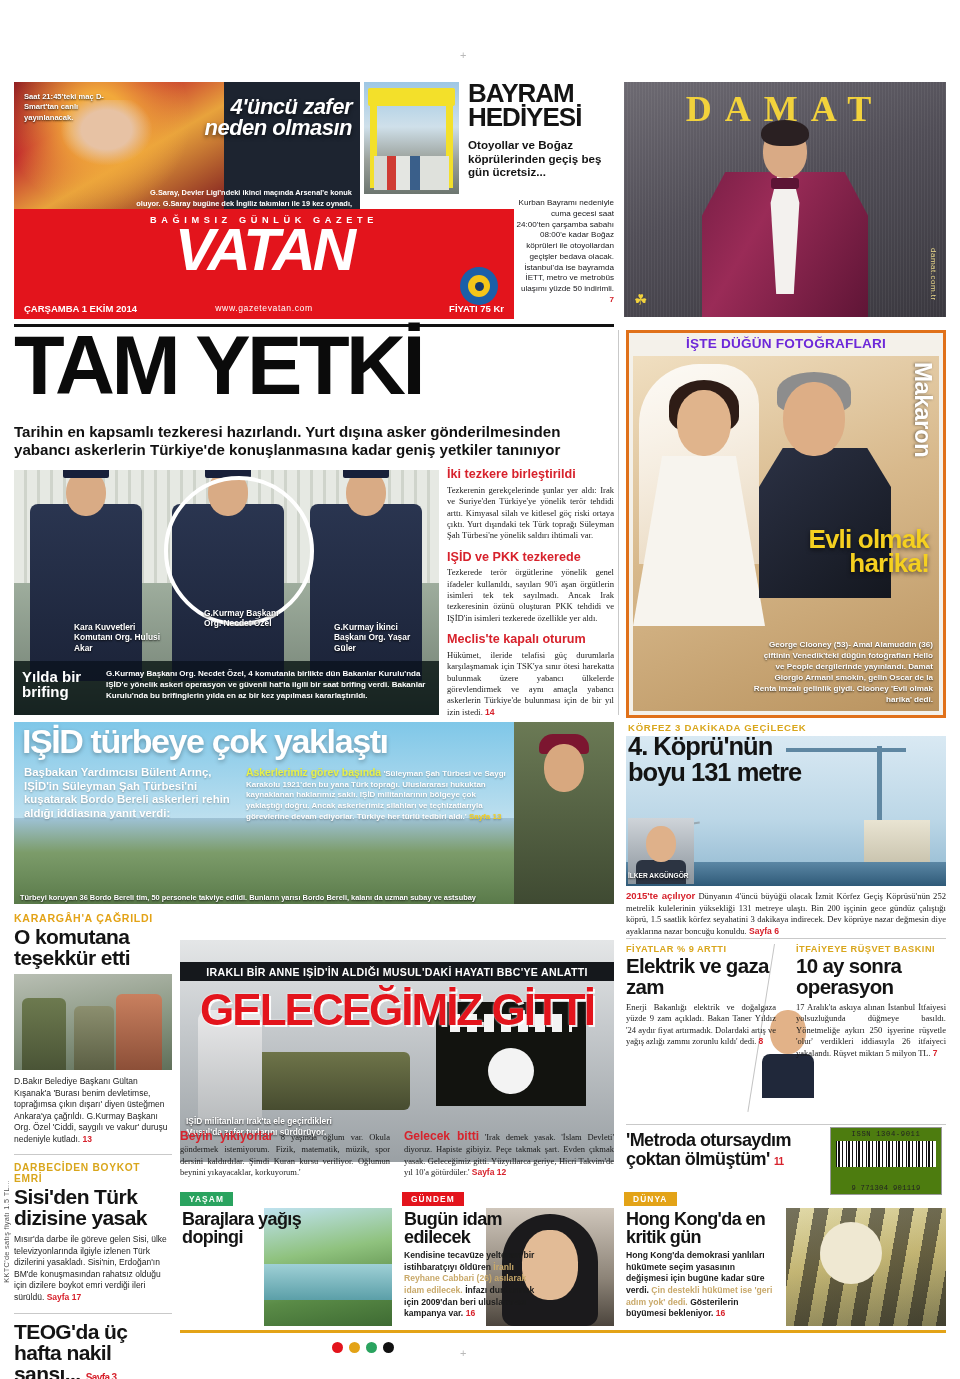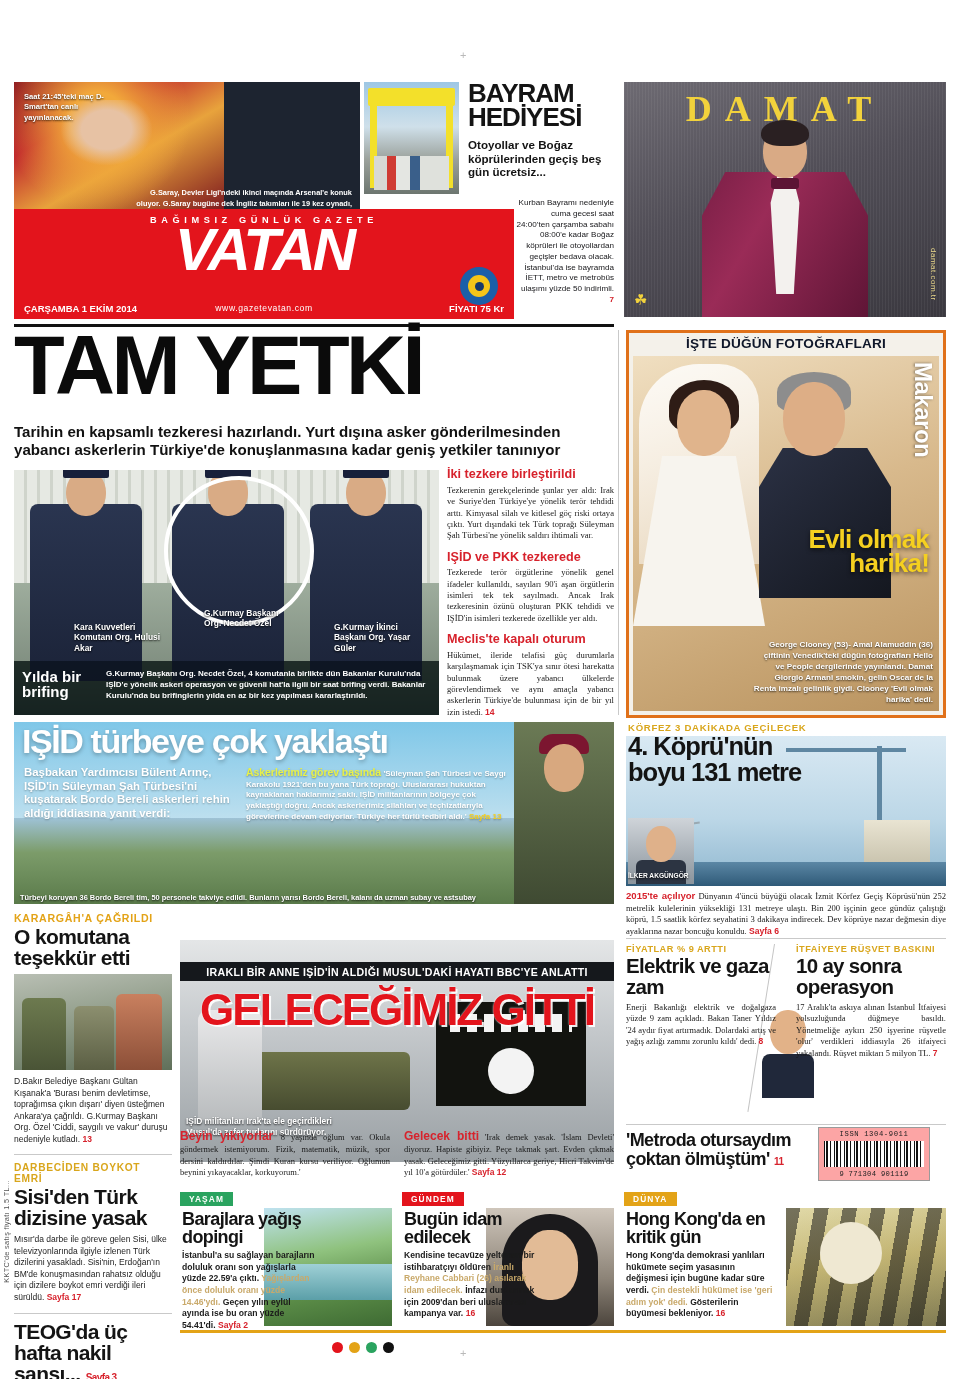--- a/index.html
+++ b/index.html
@@ -151,21 +151,21 @@
   .lc-h { color:#d7222c; font-size:12.6px; font-weight:bold; line-height:1.1; margin-bottom:3px; }
   .lc-p { font-family:"Liberation Serif", serif; font-size:8.6px; line-height:1.32;
     color:#1a1a1a; text-align:justify; margin-bottom:9px; }
   .lc-p .pg { color:#d7222c; font-weight:bold; font-family:"Liberation Sans", sans-serif; }
   .lead-vrule { left:618px; top:330px; width:1px; height:385px; background:#c9c9c9; }
 
   
   .makaron { left:626px; top:330px; width:320px; height:388px;
     background:#f4f1ea; border:3px solid #e0711a; }
   .mk-kicker { position:absolute; left:0; right:0; top:3px; text-align:center;
-    color:#0f172a; font-size:13.6px; font-weight:bold; letter-spacing:.2px; }
+    color:#6d28d9; font-size:13.6px; font-weight:bold; letter-spacing:.2px; }
   .mk-photo { position:absolute; left:4px; top:23px; right:4px; bottom:4px; overflow:hidden;
     background: linear-gradient(160deg,#f0dfc1 0%, #d8b98c 45%, #b9935f 100%); }
   .mk-veil { position:absolute; left:6px; top:8px; width:120px; height:200px;
     background: linear-gradient(160deg, rgba(255,255,255,.85), rgba(255,255,255,.45));
     border-radius:60px 40px 0 0; }
   .mk-bride-head { position:absolute; left:44px; top:34px; width:54px; height:66px;
     border-radius:48%; background:#e0b48c; }
   .mk-bride-hair { position:absolute; left:36px; top:24px; width:70px; height:52px;
     border-radius:50% 50% 30% 30%; background:#2e1c16; }
   .mk-groom-head { position:absolute; left:150px; top:26px; width:62px; height:74px;
@@ -308,22 +308,22 @@
     width:36px; height:44px; border-radius:48%; background:#e2b288; }
   .duo-face .fb { position:absolute; left:2px; bottom:0; right:2px; height:44px;
     background:#20283a; border-radius:8px 8px 0 0; }
 
   
   .metro-wrap { left:626px; top:1124px; width:320px; height:62px;
     border-top:1px solid #c9c9c9; }
   .metro-h { position:absolute; left:0; top:6px; width:198px; font-size:18px;
     line-height:1.05; font-weight:bold; color:#141414; letter-spacing:-.6px; }
   .metro-h .pg { color:#d7222c; font-size:10px; }
-  .barcode { position:absolute; right:16px; top:2px; width:112px; height:54px;
-    border:1px solid #9a9a9a; background:#fca5a5; }
+  .barcode { position:absolute; right:4px; top:2px; width:112px; height:68px;
+    border:1px solid #9a9a9a; background:#4d7c0f; }
   .barcode .issn { position:absolute; left:0; right:0; top:2px; text-align:center;
     font-family:"Liberation Mono", monospace; font-size:7.2px; letter-spacing:.6px; color:#222; }
   .barcode .bars { position:absolute; left:5px; right:5px; top:13px; height:26px;
     background: repeating-linear-gradient(90deg,#111 0 1px, #fff 1px 2px, #111 2px 4px, #fff 4px 6px,
                 #111 6px 7px, #fff 7px 10px); }
   .barcode .num { position:absolute; left:0; right:0; bottom:2px; text-align:center;
     font-family:"Liberation Mono", monospace; font-size:7.2px; letter-spacing:.3px; color:#222; }
 
   
   .bbox { position:absolute; top:1192px; height:142px; }
@@ -368,20 +368,24 @@
 <body>
 
 <div class="page">
 
   <div class="regmark abs" style="left:460px; top:50px;">+</div>
   <div class="regmark abs" style="left:460px; top:1348px;">+</div>
 
   <div class="abs top-strip">
     <div class="gs-photo"></div>
     <div class="gs-left-txt">Saat 21:45'teki maç D-Smart'tan canlı yayınlanacak.</div>
+    <div class="gs-head">
+      <span class="blk">4'üncü zafer</span>
+      <span class="blk">neden olmasın</span>
+    </div>
     <div class="gs-sub">
       <span>G.Saray, Devler Ligi'ndeki ikinci maçında Arsenal'e konuk oluyor. G.Saray bugüne dek İngiliz takımları ile 19 kez oynadı, 3'ünü kazandı. 8 de beraberliği var.</span>
       <span class="pg">Spor'da</span>
     </div>
   </div>
 
   <div class="abs bayram">
     <div class="bayram-photo">
       <div class="sign"></div>
       <div class="gantry"></div>
@@ -616,24 +620,20 @@
       <div class="num">9 771304 901119</div>
     </div>
   </div>
 
   <div class="bbox bbox-1">
     <div class="tag" style="background: rgb(42, 163, 95);">YAŞAM</div>
     <div class="bimg">
         <div class="lake"></div>
       </div>
     <div class="bh">Barajlara yağış dopingi</div>
-    <div class="bp">
-      <span>İstanbul'a su sağlayan barajların doluluk oranı son yağışlarla yüzde 22.59'a çıktı. </span><span class="muted">Yağışlardan önce doluluk oranı yüzde 14.46'ydı. </span><span>Geçen yılın eylül ayında ise bu oran yüzde 54.41'di.</span>
-      <span class="pg">Sayfa 2</span>
-    </div>
   </div>
 
   <div class="bbox bbox-2">
     <div class="tag" style="background: rgb(227, 20, 28);">GÜNDEM</div>
     <div class="bimg">
       <div class="hijab"></div>
       <div class="face3"></div>
     </div>
     <div class="bh">Bugün idam edilecek</div>
     <div class="bp">

